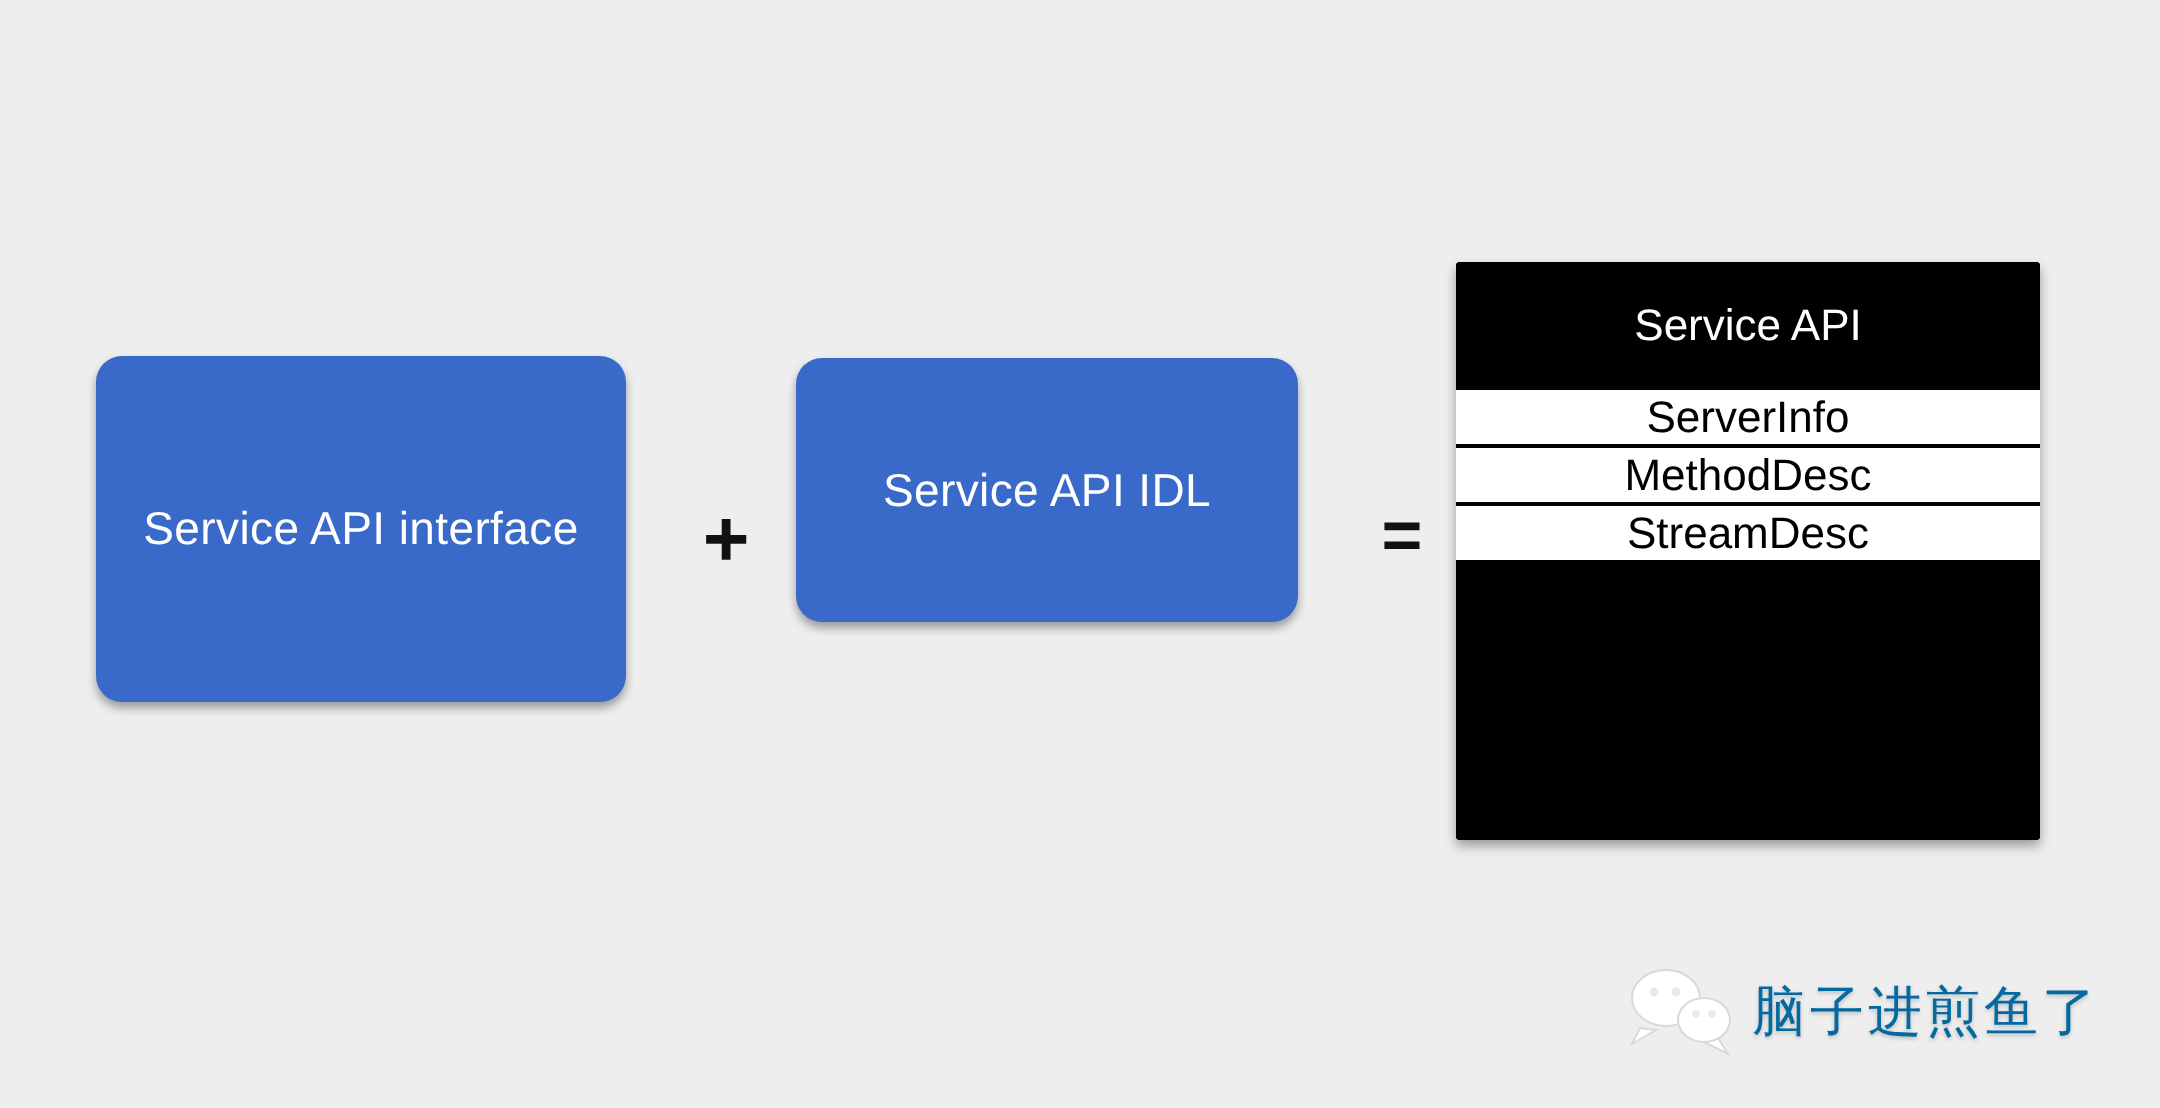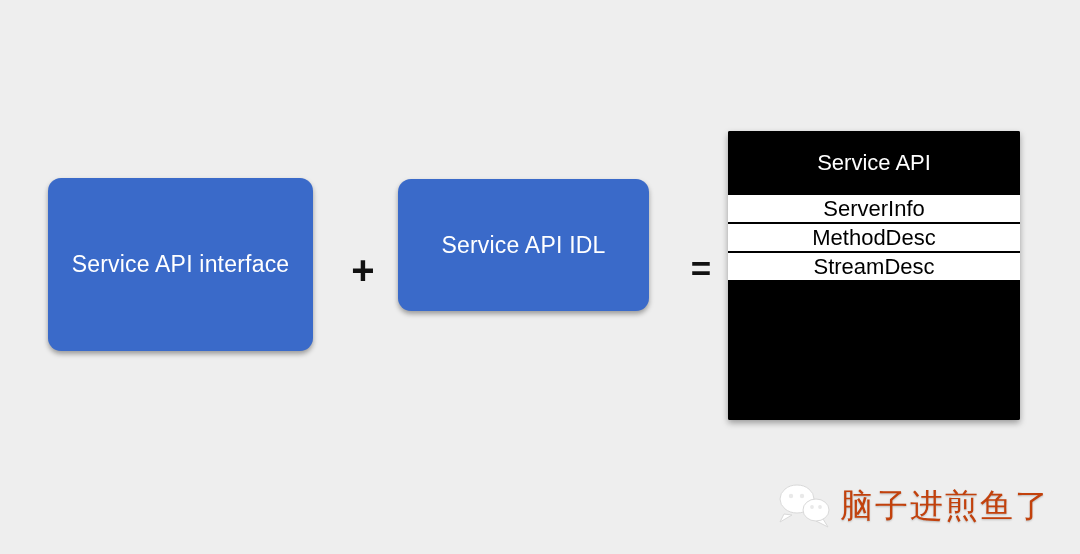--- a/index.html
+++ b/index.html
@@ -94,22 +94,22 @@
     text-align: right;
   }
   .wm-line {
     display: flex;
     align-items: center;
     gap: 8px;
     justify-content: flex-end;
   }
   .wm-icon { display: inline-block; width: 56px; height: 48px; }
   .wm-brand {
-    color: #c2410c;
-    font-size: 33px;
+    color: #0369a1;
+    font-size: 27px;
     letter-spacing: 2px;
     text-shadow: 0 1px 2px rgba(0,0,0,0.22);
     white-space: nowrap;
   }
   .wm-handle {
     color: var(--watermark-gray, #9b9b9b);
     font-size: 20px;
     margin-top: 2px;
     padding-right: 2px;
     text-shadow: 0 1px 1px rgba(255,255,255,0.8);

